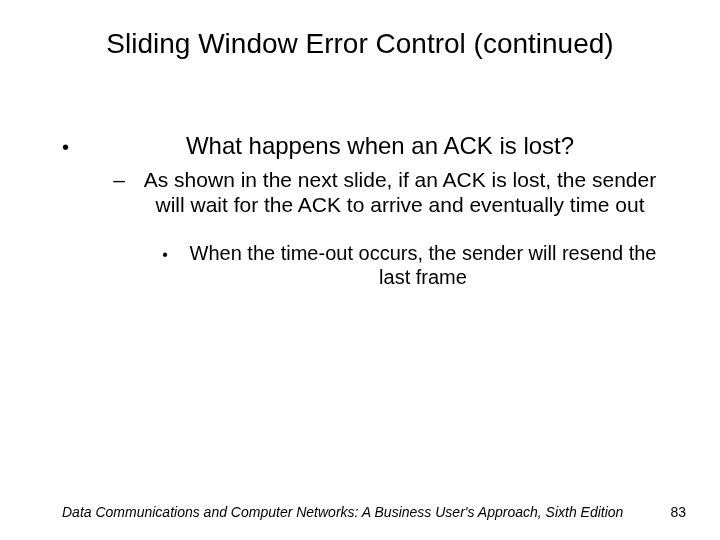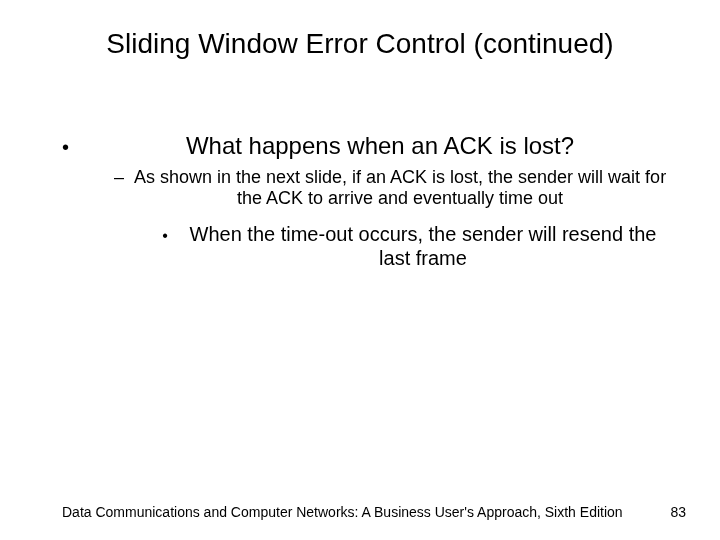--- a/index.html
+++ b/index.html
@@ -51,51 +51,52 @@
   .l1 .bul::before {
     content: "•";
     font-size: 20px;
   }
   .l1 .txt { flex: 1; }
   .l2 {
     display: flex;
     margin-left: 46px;
     margin-top: 6px;
     margin-bottom: 8px;
-    font-size: 18px;
+    font-size: 21px;
   }
   .l2 .bul {
     width: 22px;
     flex: 0 0 22px;
   }
   .l2 .bul::before {
     content: "–";
   }
   .l2 .txt { flex: 1; }
   .l3 {
     display: flex;
     margin-left: 92px;
-    margin-top: 12px;
+    margin-top: 24px;
     font-size: 20px;
   }
   .l3 .bul {
     width: 22px;
     flex: 0 0 22px;
     line-height: 1.2;
   }
   .l3 .bul::before {
     content: "•";
     font-size: 16px;
   }
   .l3 .txt { flex: 1; }
   .footer {
     position: absolute;
     bottom: 20px;
     left: 62px;
     font-size: 14px;
+    font-style: italic;
   }
   .pagenum {
     position: absolute;
     bottom: 20px;
     right: 34px;
     font-size: 14px;
   }
 </style>
 </head>
 <body>

